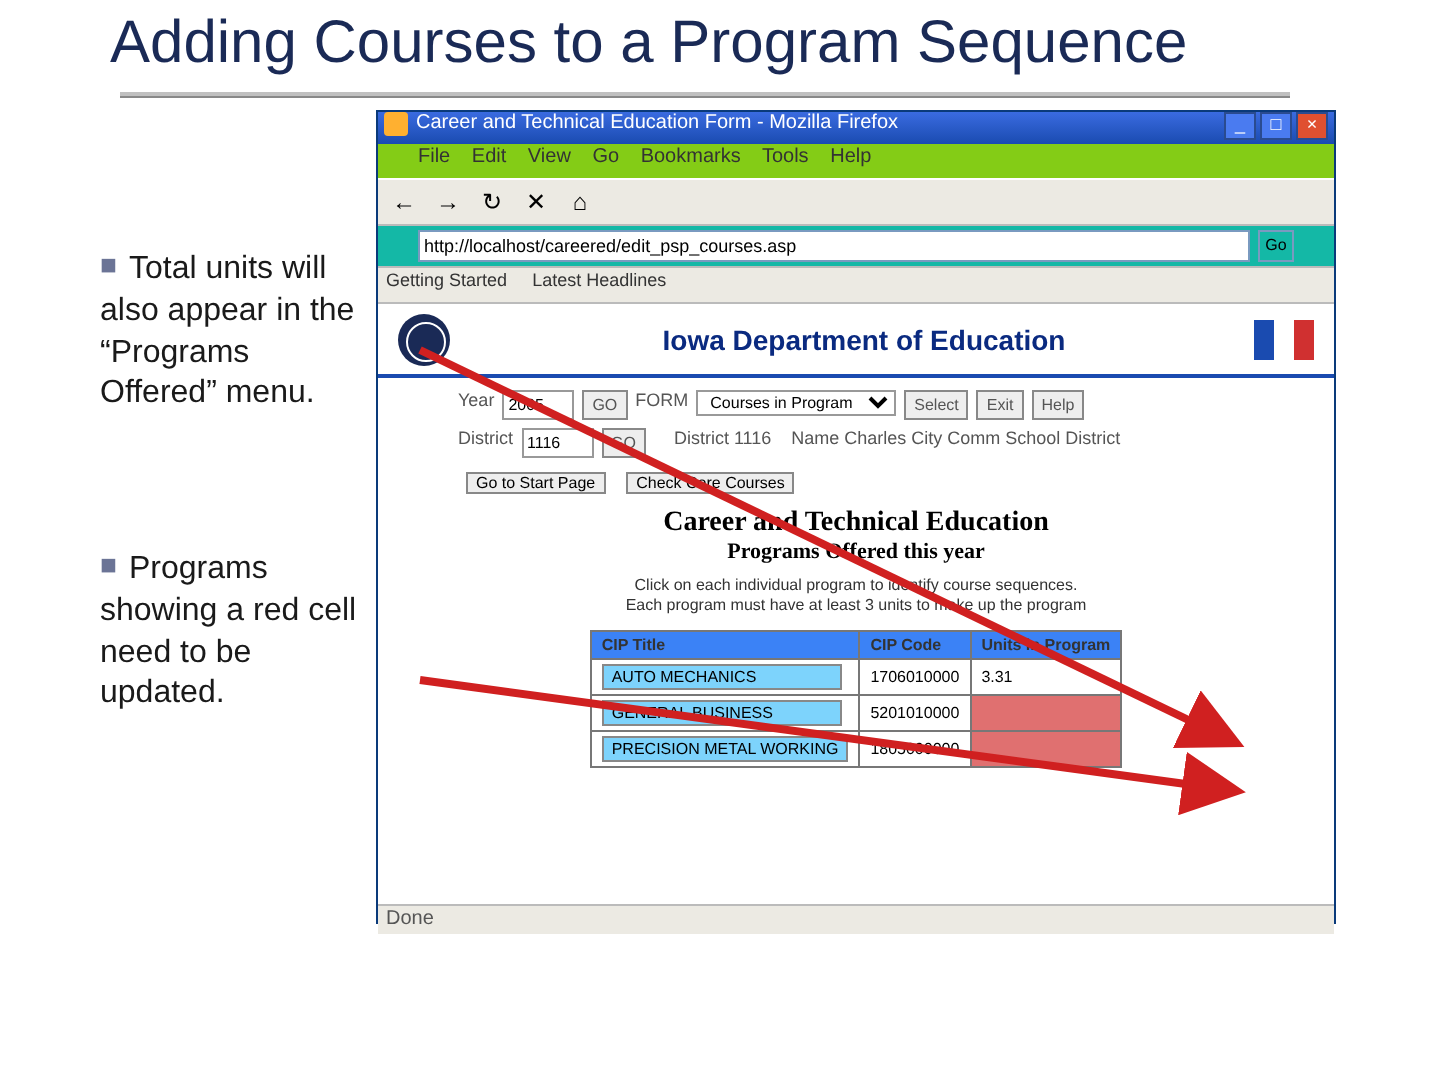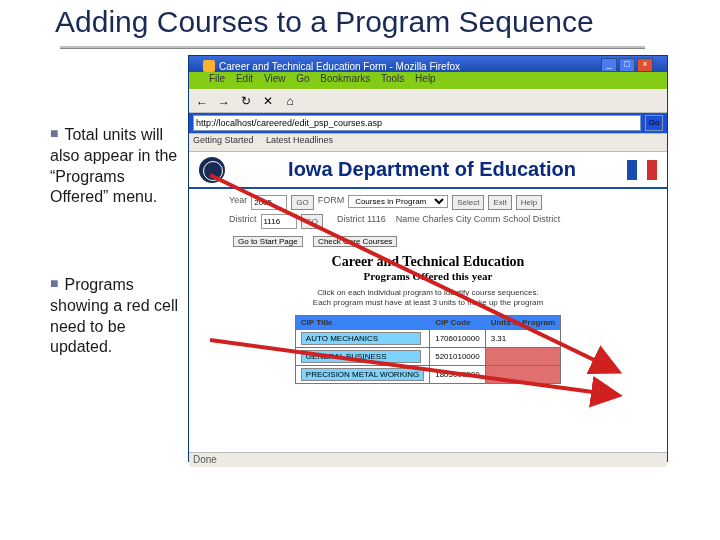--- a/index.html
+++ b/index.html
@@ -2,39 +2,39 @@
 <html><head>
 <meta charset="utf-8">
 <style>
 html,body{margin:0;padding:0;font-family:"Trebuchet MS",Verdana,Arial,sans-serif;color:#1a1a1a;background:#fff}
 .slide{width:656px;height:540px;position:relative;box-sizing:border-box}
 .title{position:absolute;top:5px;left:55px;font-size:30px;color:#1a2a56;font-weight:400;letter-spacing:0}
 .title-underline{position:absolute;top:44px;left:60px;width:585px;height:4px;background:linear-gradient(to top,#c0c0c0 0%,#c0c0c0 50%,transparent 50%);border-bottom:1px solid #888}
 .bullet{position:absolute;left:50px;font-size:16px;line-height:1.3}
 .bullet .dot{color:#6b7496;font-size:14px;position:relative;top:-2px;margin-right:6px}
 .window{position:absolute;top:55px;left:188px;width:478px;height:405px;border:1px solid #0a3a7a;background:#eceae3;font-family:Tahoma,Arial,sans-serif;font-size:10px;color:#000}
-.titlebar{height:16px;background:linear-gradient(#3a6be0,#1a4bb0);display:flex;align-items:flex-end;color:#fff;font-size:10px;padding:0 14px}
+.titlebar{height:16px;background:linear-gradient(#3a6be0,#1a4bb0);display:flex;align-items:flex-start;color:#fff;font-size:10px;padding:0 3px}
 .titlebar .appicon{width:12px;height:12px;background:#ffb030;margin-right:4px;border-radius:2px}
 .titlebar .wbtns{margin-left:auto;display:flex;gap:2px}
 .titlebar .wbtn{width:14px;height:12px;background:#4a7bf0;border:1px solid #2a4b90;font-size:9px;line-height:10px;text-align:center;color:#fff}
 .titlebar .wbtn.close{background:#e05030}
 .menubar{height:15px;background:#84cc16;padding:1px 20px;font-size:10px;color:#333}
 .menubar span{margin-right:8px}
 .toolbar{height:22px;background:#eceae3;border-top:1px solid #fff;border-bottom:1px solid #bbb;display:flex;align-items:center;padding:0 4px;gap:4px}
 .tbtn{width:16px;height:16px;border:1px solid transparent;display:inline-flex;align-items:center;justify-content:center;font-size:12px}
-.addrbar{height:20px;background:#1d4ed8;border-bottom:1px solid #bbb;display:flex;align-items:center;padding:0 4px;gap:4px}
+.addrbar{height:20px;background:#14b8a6;border-bottom:1px solid #bbb;display:flex;align-items:center;padding:0 20px;gap:4px}
 .addrbar input{flex:1;height:14px;font-size:9px;border:1px solid #7a9ac0;padding:0 2px;background:#fff}
 .addrbar .go{width:16px;height:14px;border:1px solid #7a9ac0;font-size:8px;text-align:center;line-height:14px}
 .bookmarks{height:15px;background:#eceae3;border-bottom:1px solid #bbb;padding:1px 4px;font-size:9px;color:#333}
 .bookmarks span{margin-right:10px}
 .content{background:#fff;height:300px;overflow:hidden;position:relative}
 .header-band{height:35px;background:#fff;display:flex;align-items:center;padding:0 10px;border-bottom:2px solid #1a4bb0}
 .seal{width:26px;height:26px;background:#1a2a56;border-radius:50%;margin-right:12px;position:relative}
 .seal::after{content:"";position:absolute;top:4px;left:4px;width:18px;height:18px;border:1px solid #fff;border-radius:50%}
-.dept-title{font-weight:bold;color:#0a2a80;font-size:20px;flex:1;text-align:center}
+.dept-title{font-weight:bold;color:#0a2a80;font-size:14px;flex:1;text-align:center}
 .flag{width:30px;height:20px;background:linear-gradient(to right,#1a4bb0 0%,#1a4bb0 33%,#fff 33%,#fff 66%,#d03030 66%)}
 .form-area{padding:6px 40px;font-size:9px}
 .form-row{display:flex;align-items:flex-start;gap:4px;margin-bottom:4px;color:#555}
 .form-row label{color:#555}
 .form-row input,.form-row select{height:13px;font-size:8px;border:1px solid #999;padding:0 2px;background:#fff}
 .mini-btn{height:13px;font-size:8px;border:1px solid #888;background:#eee;padding:0 4px;line-height:13px}
 .goto-row{text-align:left;margin:6px 0}
 .goto-row .mini-btn{margin:0 4px}
 .cte-title{text-align:center;font-family:"Times New Roman",serif;font-weight:bold;font-size:14px;margin-top:4px}
 .cte-sub{text-align:center;font-family:"Times New Roman",serif;font-weight:bold;font-size:11px;margin-bottom:6px}

